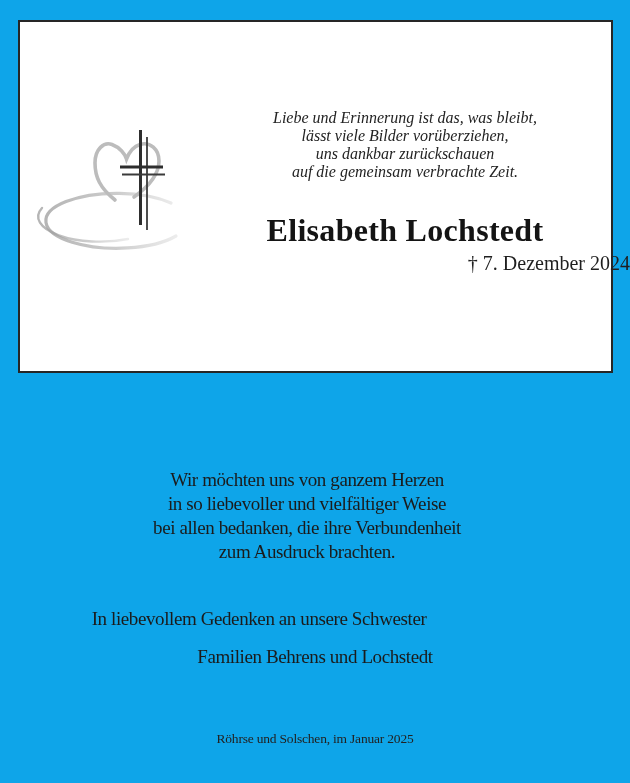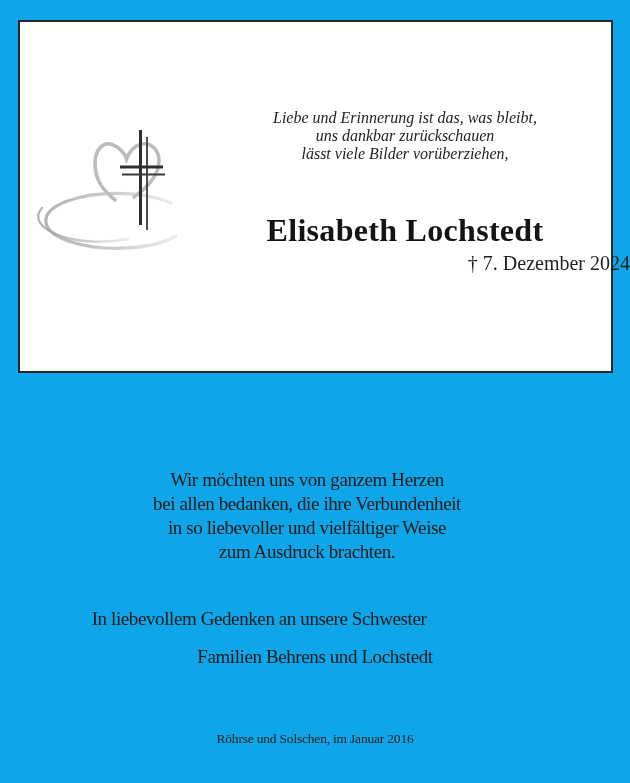--- a/index.html
+++ b/index.html
@@ -143,34 +143,35 @@
     <g>
       <line x1="110.5" y1="15" x2="110.5" y2="110" stroke="#2e2e2e" stroke-width="3"></line>
       <line x1="117" y1="22" x2="117" y2="115" stroke="#3a3a3a" stroke-width="1.8"></line>
       <line x1="90" y1="52" x2="133" y2="52" stroke="#2e2e2e" stroke-width="3"></line>
       <line x1="92" y1="59.5" x2="135" y2="59.5" stroke="#3a3a3a" stroke-width="1.8"></line>
     </g>
   </svg>
 
   <div class="verse">
     <div>Liebe und Erinnerung ist das, was bleibt,</div>
+    <div>lässt viele Bilder vorüberziehen,</div>
     <div>uns dankbar zurückschauen</div>
-    <div>lässt viele Bilder vorüberziehen,</div>
+    <div>auf die gemeinsam verbrachte Zeit.</div>
   </div>
 
   <div class="name">Elisabeth Lochstedt</div>
 
   <div class="death-date">† 7. Dezember 2024</div>
 
   <div class="thanks">
     <div>Wir möchten uns von ganzem Herzen</div>
+    <div>in so liebevoller und vielfältiger Weise</div>
     <div>bei allen bedanken, die ihre Verbundenheit</div>
-    <div>in so liebevoller und vielfältiger Weise</div>
     <div>zum Ausdruck brachten.</div>
   </div>
 
   <div class="dedication">In liebevollem Gedenken an unsere Schwester</div>
 
   <div class="families">Familien Behrens und Lochstedt</div>
 
-  <div class="place-date">Röhrse und Solschen, im Januar 2016</div>
+  <div class="place-date">Röhrse und Solschen, im Januar 2025</div>
 
 </div>
 
 </body></html>

